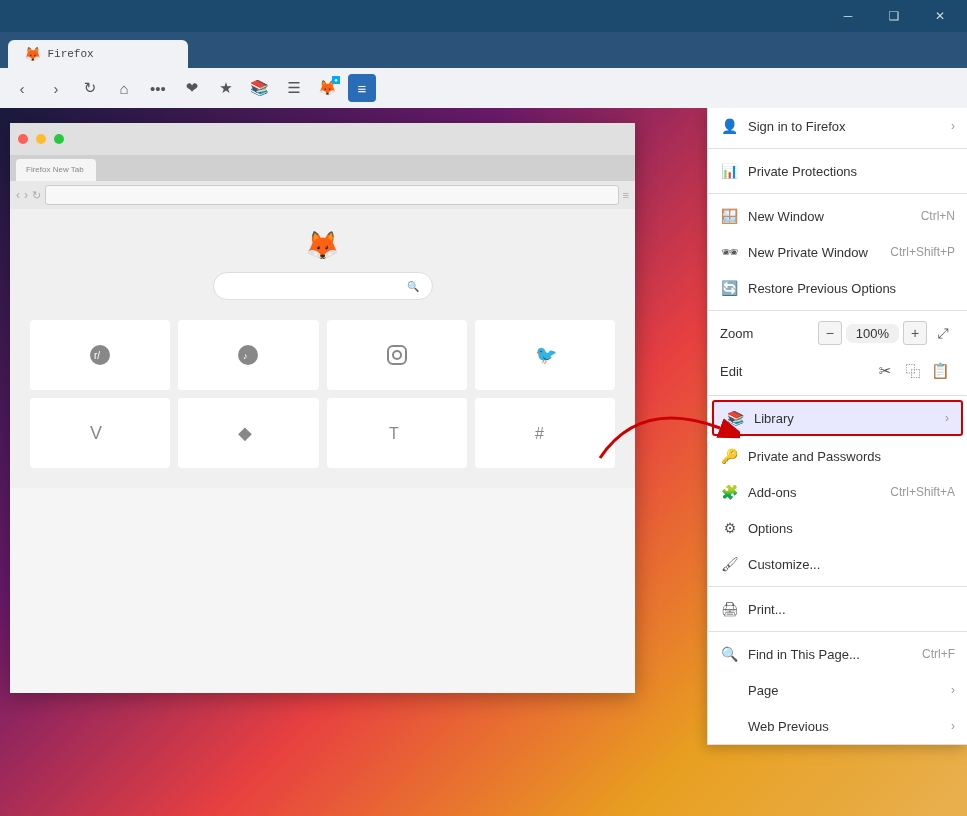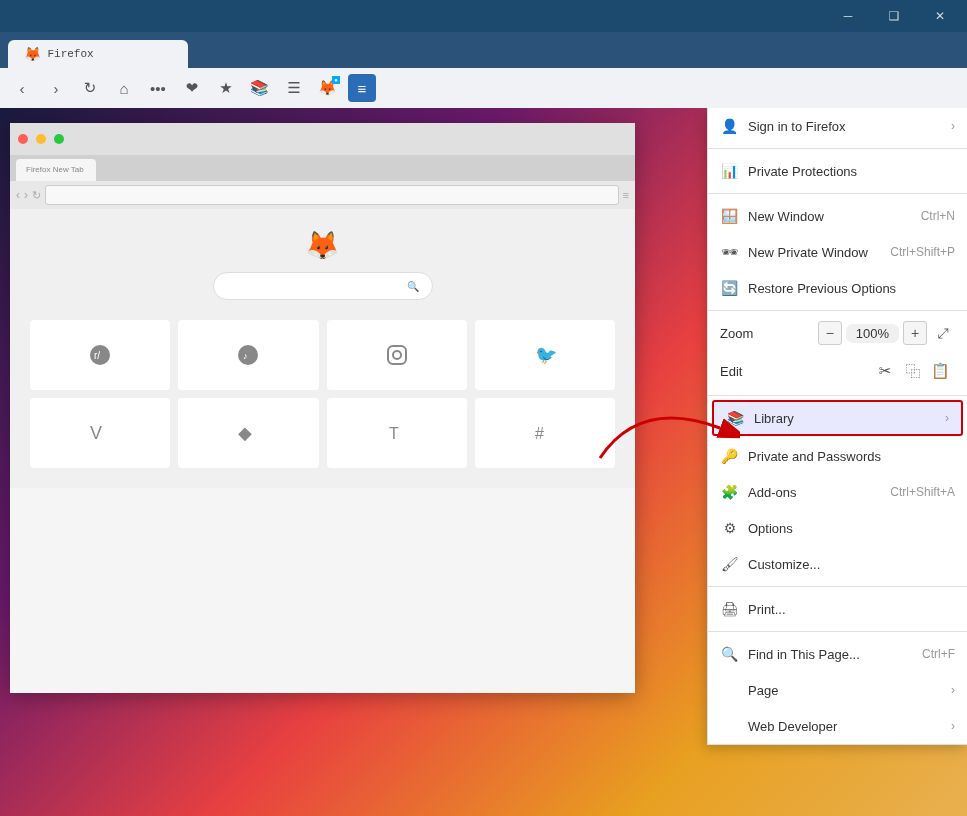--- a/index.html
+++ b/index.html
@@ -506,21 +506,21 @@
     </div>
 
     <div class="menu-item">
       <span class="menu-icon"></span>
       <span class="menu-label">Page</span>
       <span class="menu-arrow">›</span>
     </div>
 
     <div class="menu-item">
       <span class="menu-icon"></span>
-      <span class="menu-label">Web Developer</span>
+      <span class="menu-label">Web Previous</span>
       <span class="menu-arrow">›</span>
     </div>
 
   </div>
 
   <div class="red-arrow" style="left: 580px; top: 280px;">
     <svg width="160" height="80" viewBox="0 0 160 80">
       <defs>
         <marker id="arrowhead" markerWidth="10" markerHeight="7" refX="0" refY="3.5" orient="auto">
           <polygon points="0 0, 10 3.5, 0 7" fill="#cc0000"></polygon>

